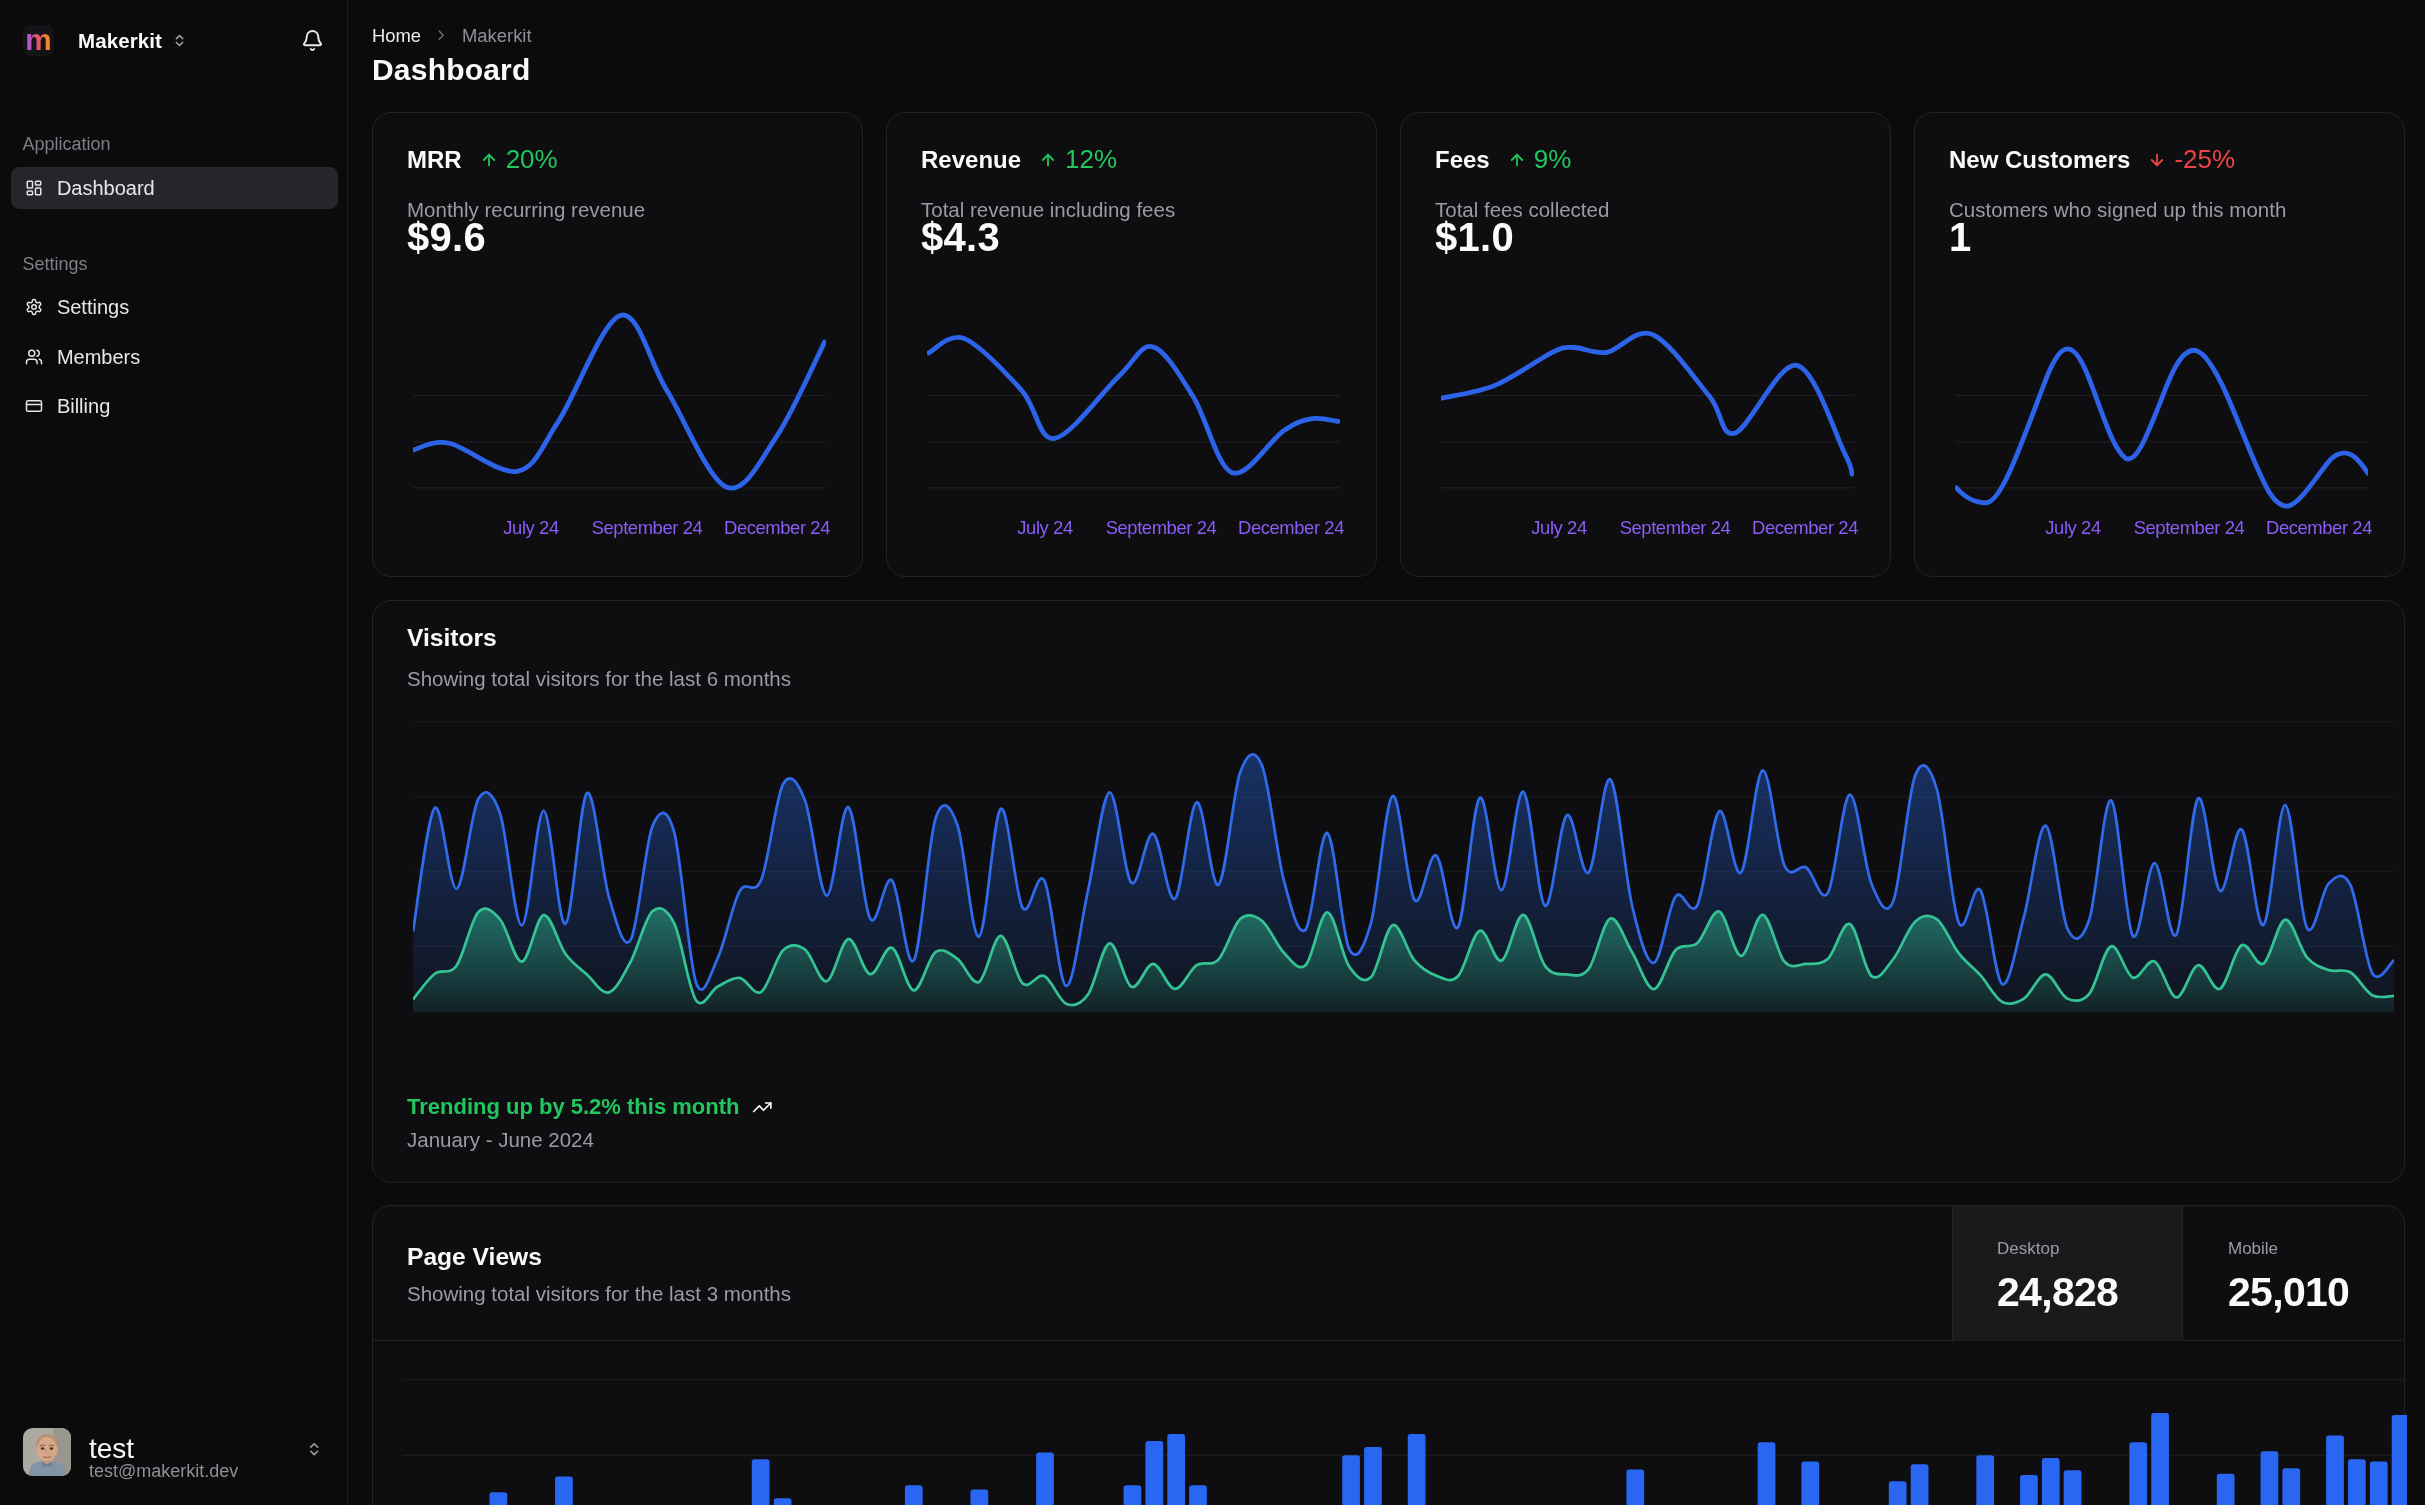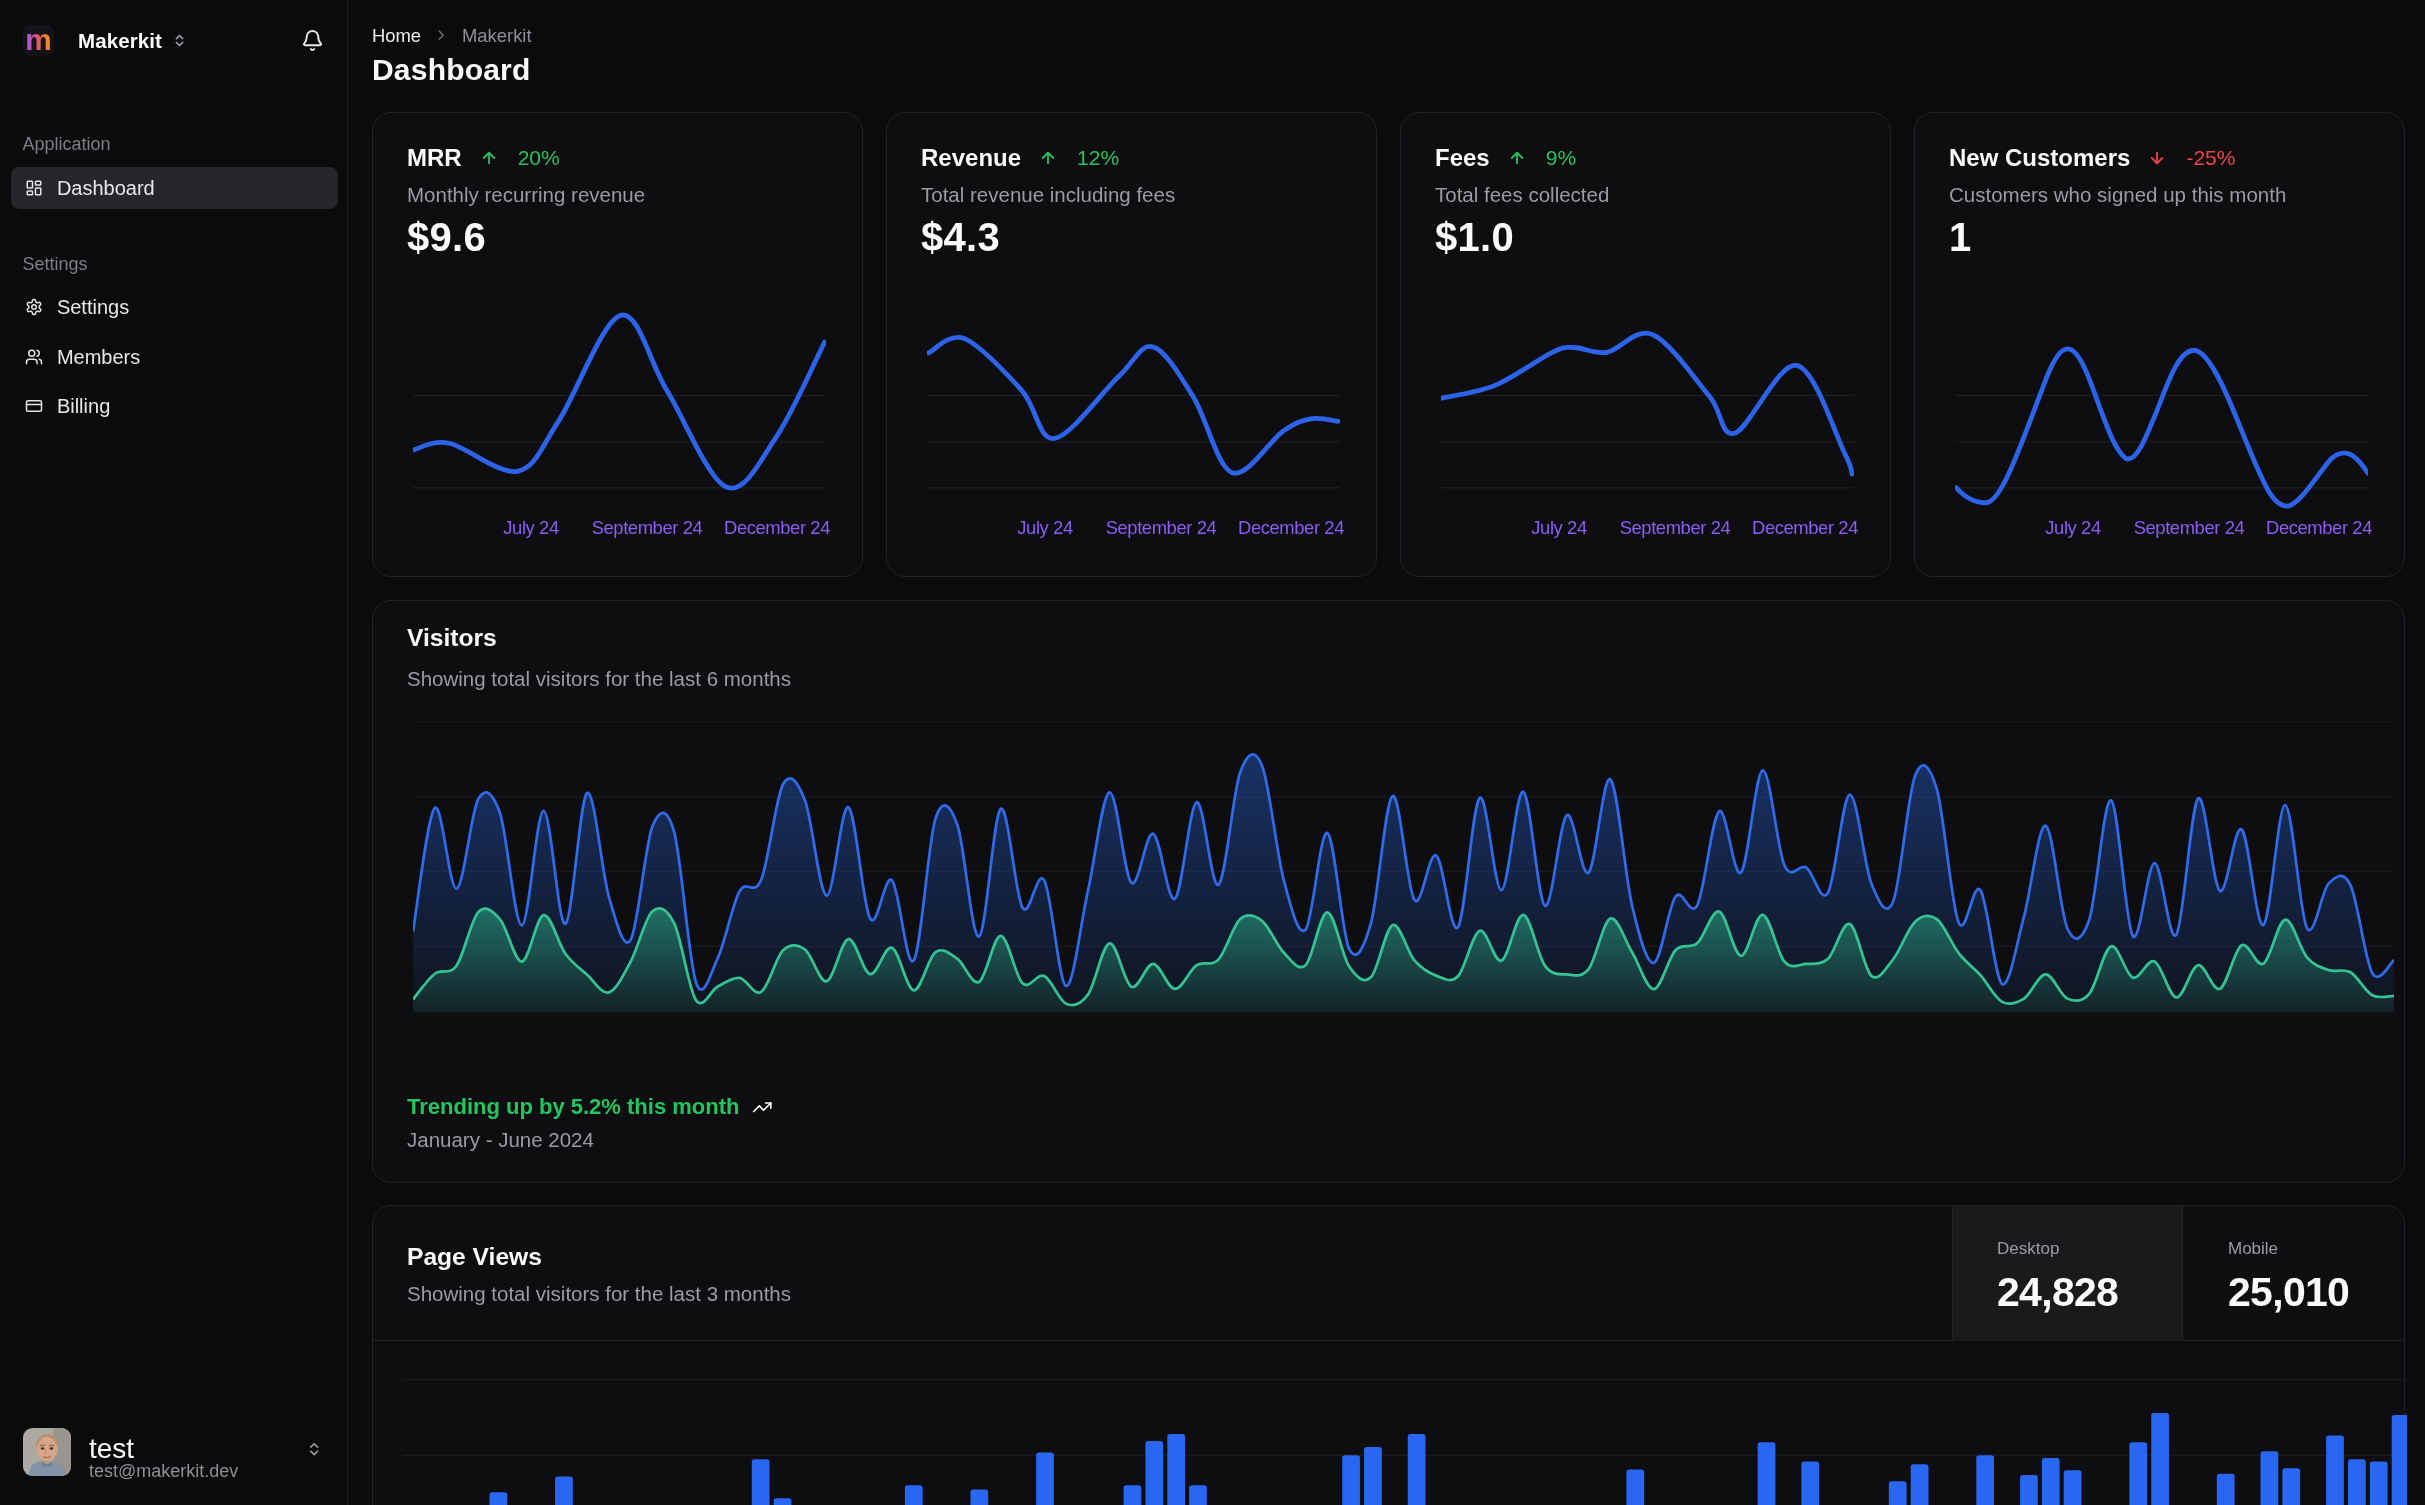--- a/index.html
+++ b/index.html
@@ -20,22 +20,22 @@
 .foot-mail { position:absolute; left:89px; top:1461px; font-size:18px; color:#8f8f99; }
 
 .crumb { position:absolute; left:372px; top:24.6px; font-size:18.4px; color:#ececf0;
   display:flex; align-items:center; gap:12.3px; }
 .crumb .grey { color:#8f8f99; }
 h1 { position:absolute; left:372px; top:53px; font-size:30px; font-weight:700; letter-spacing:0.2px; }
 .card { position:absolute; background:#0e0e10; border:0.7px solid #232327; border-radius:19px; }
 .stat { top:112px; width:491px; height:465px; }
 .trow { position:absolute; left:34px; top:31px; display:flex; align-items:center; gap:18px; }
 .ttl { font-size:24px; font-weight:700; }
-.badge { display:flex; align-items:center; gap:20px; font-size:21px;text-align:right; }
-.desc { position:absolute; left:34px; top:70px; font-size:20.5px; color:#9b9ba4; }
+.badge { display:flex; align-items:center; gap:8px; font-size:26px;text-align:right; }
+.desc { position:absolute; left:34px; top:85px; font-size:20.5px; color:#9b9ba4; }
 .val { position:absolute; left:34px; top:102px; font-size:40px; font-weight:700; letter-spacing:0.3px; }
 .spark { position:absolute; left:40px; top:188px; width:413px; height:212px; }
 .xl { position:absolute; top:404px; transform:translateX(-50%); font-size:18.4px; letter-spacing:-0.4px; color:#8b5cf6; white-space:nowrap; }
 
 .visitors { left:372px; top:600px; width:2033px; height:583px; }
 .vttl { position:absolute; left:34px; top:23px; font-size:24.6px; font-weight:700; }
 .vsub { position:absolute; left:34px; top:66px; font-size:20.5px; color:#9b9ba4; }
 .vis { position:absolute; left:40px; top:110px; width:1981px; height:307px; }
 .vfoot1 { position:absolute; left:34px; top:493px; font-size:22px; font-weight:700; color:#22c55e;
   display:flex; align-items:center; gap:12.3px; }

